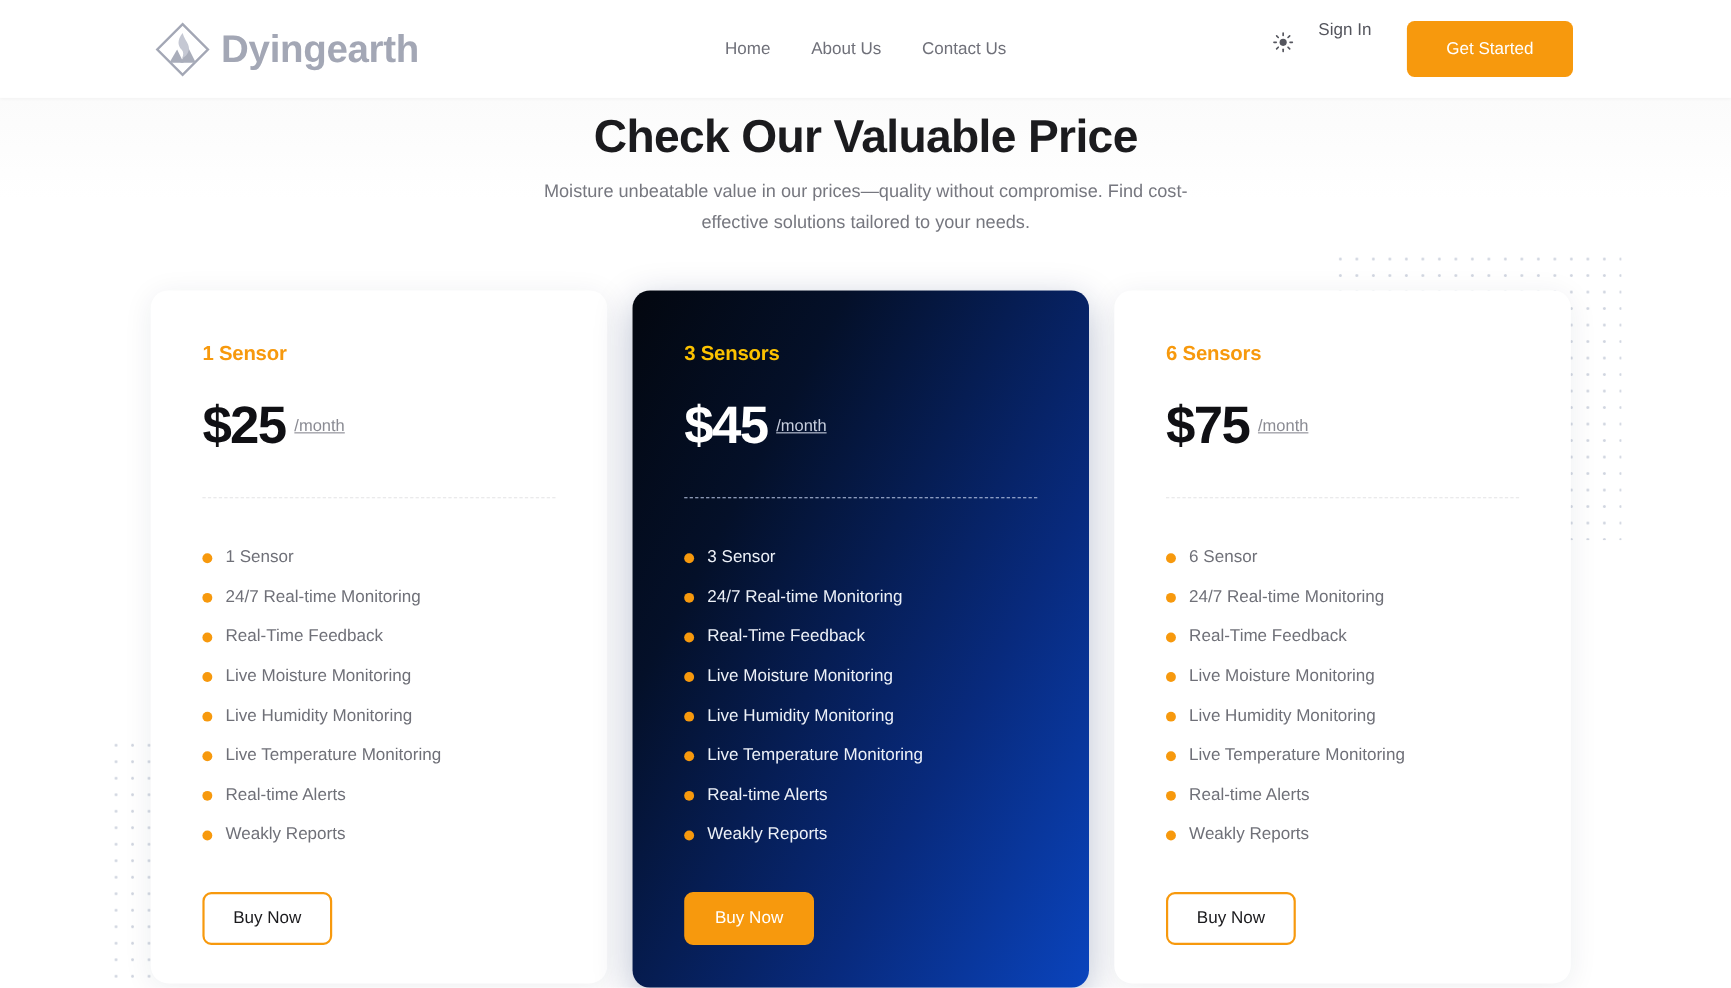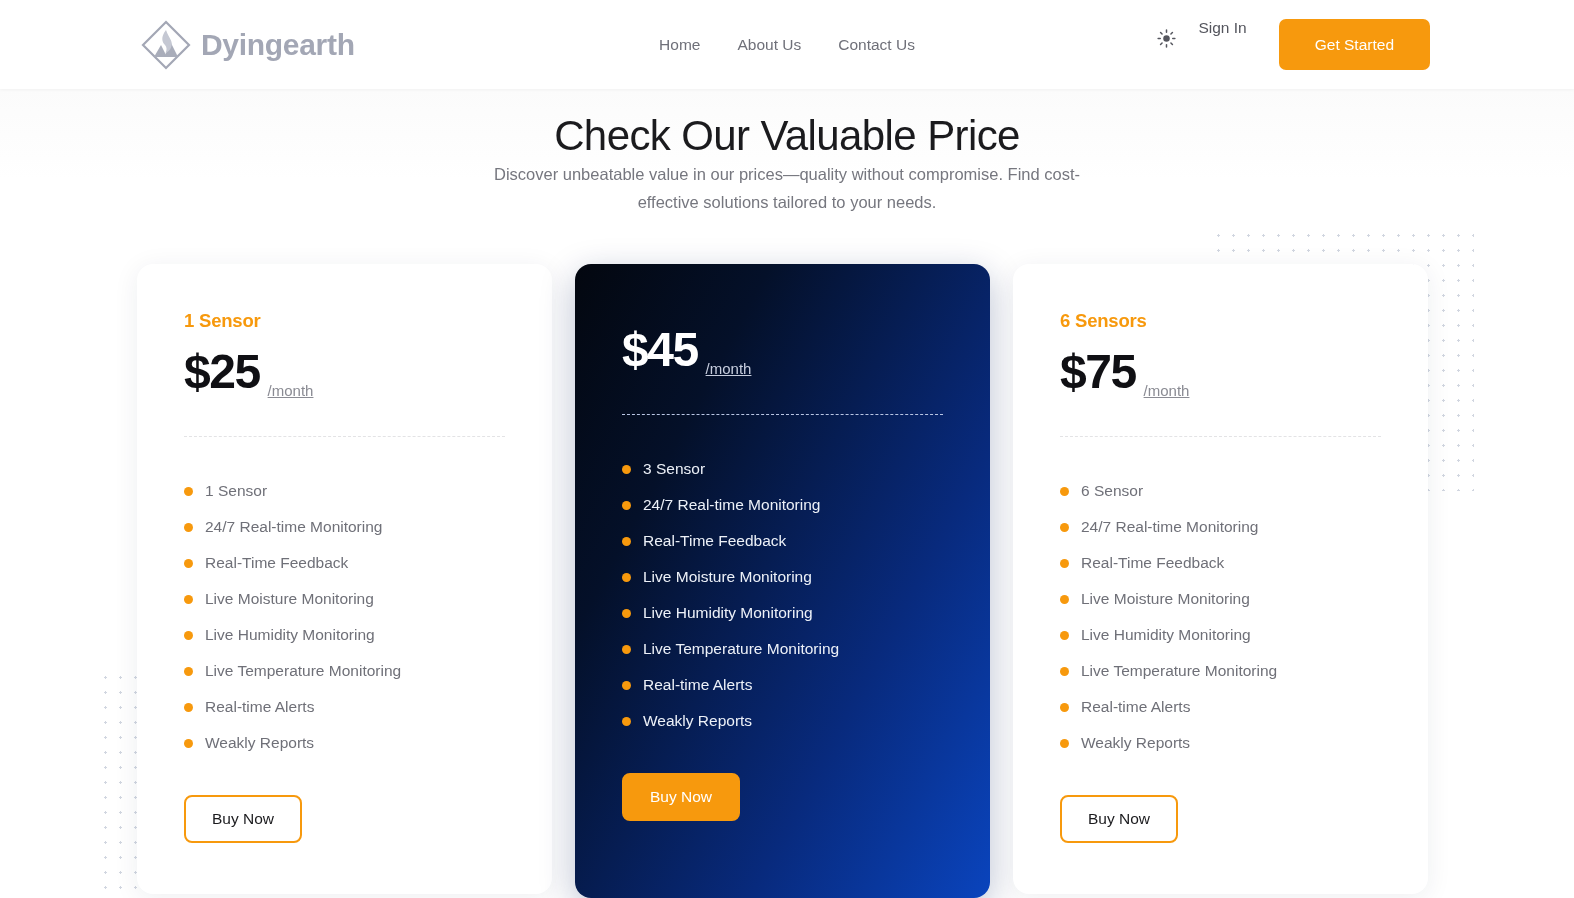--- a/index.html
+++ b/index.html
@@ -59,21 +59,21 @@
   .brand {
     position: absolute;
     left: 140px;
     display: flex;
     align-items: center;
     gap: 9px;
     text-decoration: none;
   }
   .brand-mark { width: 52px; height: 52px; display: block; }
   .brand-name {
-    font-size: 30px;
+    font-size: 35px;
     font-weight: bold;
     color: #a3a7b5;
     letter-spacing: -.3px;
     text-align: right;
   }
 
   .nav {
     position: absolute;
     left: 0; right: 0;
     display: flex;
@@ -128,24 +128,23 @@
     position: absolute;
     top: 66px; left: 0; right: 0;
     font-size: 17px;
     font-weight: bold;
     color: #f0940a;
   }
   .hero-title {
     position: absolute;
     top: 100px; left: 0; right: 0;
     font-size: 42px;
-    font-weight: normal;
+    font-weight: bold;
     color: #1b1b1e;
     letter-spacing: -.6px;
-    margin-top: 12px;
   }
   .hero-sub {
     position: absolute;
     top: 160px; left: 50%;
     transform: translateX(-50%);
     width: 620px;
     font-size: 16.5px;
     line-height: 28px;
     color: #76777f;
   }
@@ -182,23 +181,23 @@
 
   .plan-name {
     font-size: 18.5px;
     font-weight: bold;
     color: #f7990d;
     letter-spacing: -.2px;
   }
   .card.featured .plan-name { color: #fcc200; }
 
   .price-row {
-    margin-top: 12px;
-    display: flex;
-    align-items: flex-end;
+    margin-top: 28px;
+    display: flex;
+    align-items: center;
     gap: 8px;
   }
   .price {
     font-size: 48px;
     font-weight: bold;
     color: #101014;
     letter-spacing: -1.5px;
   }
   .card.featured .price { color: #ffffff; }
   .period {
@@ -258,21 +257,21 @@
 <body>
 
 <div class="page-bg"></div>
 
 <div class="dotgrid dotgrid-right"></div>
 <div class="dotgrid dotgrid-left"></div>
 
 <section class="hero">
   <div class="eyebrow">Pricing</div>
   <h1 class="hero-title">Check Our Valuable Price</h1>
-  <p class="hero-sub">Discover unbeatable value in our prices—quality without compromise. Find cost-effective solutions tailored to your needs.</p>
+  <p class="hero-sub">Moisture unbeatable value in our prices—quality without compromise. Find cost-effective solutions tailored to your needs.</p>
 </section>
 
 <section class="cards">
 
   <div class="card plain">
     <div class="plan-name">1 Sensor</div>
     <div class="price-row">
       <span class="price">$25</span>
       <span class="period">/month</span>
     </div>
@@ -308,20 +307,21 @@
         </li>
       <li>
           <span class="bullet"></span>
           <span>Weakly Reports</span>
         </li>
     </ul>
     <button class="buy-btn">Buy Now</button>
   </div>
 
   <div class="card featured">
+    <div class="plan-name">3 Sensors</div>
     <div class="price-row">
       <span class="price">$45</span>
       <span class="period">/month</span>
     </div>
     <div class="divider"></div>
     <ul class="features">
       <li>
           <span class="bullet"></span>
           <span>3 Sensor</span>
         </li>

